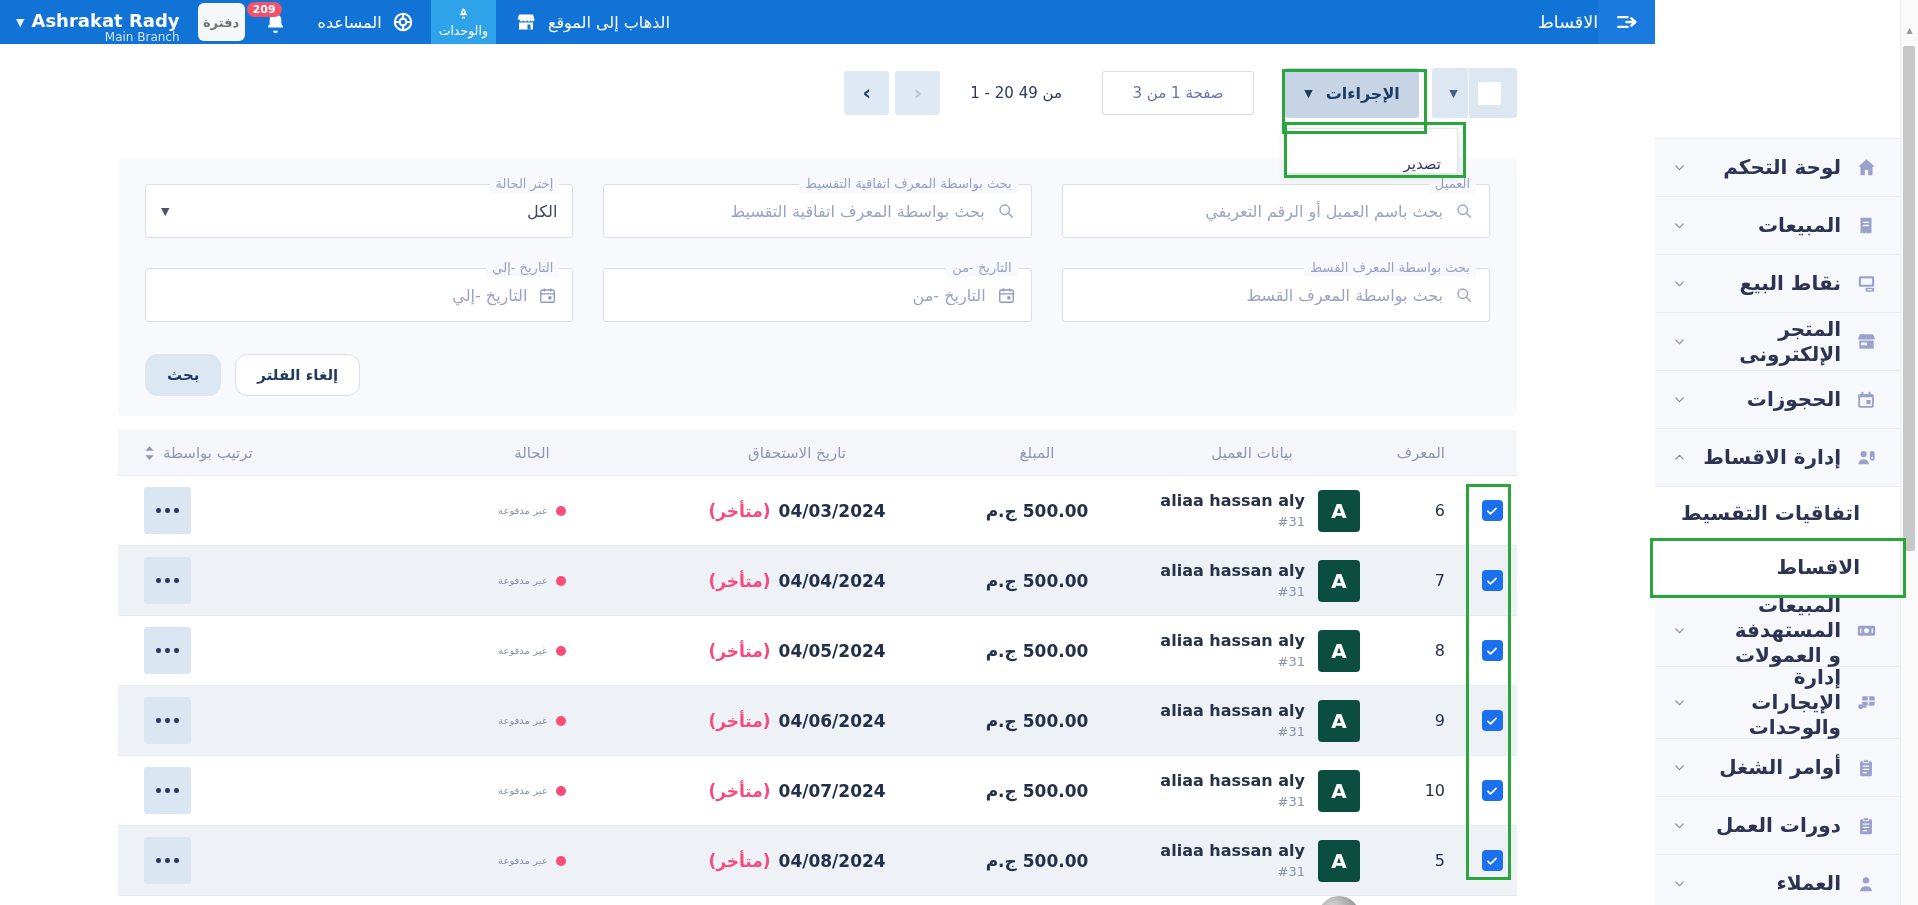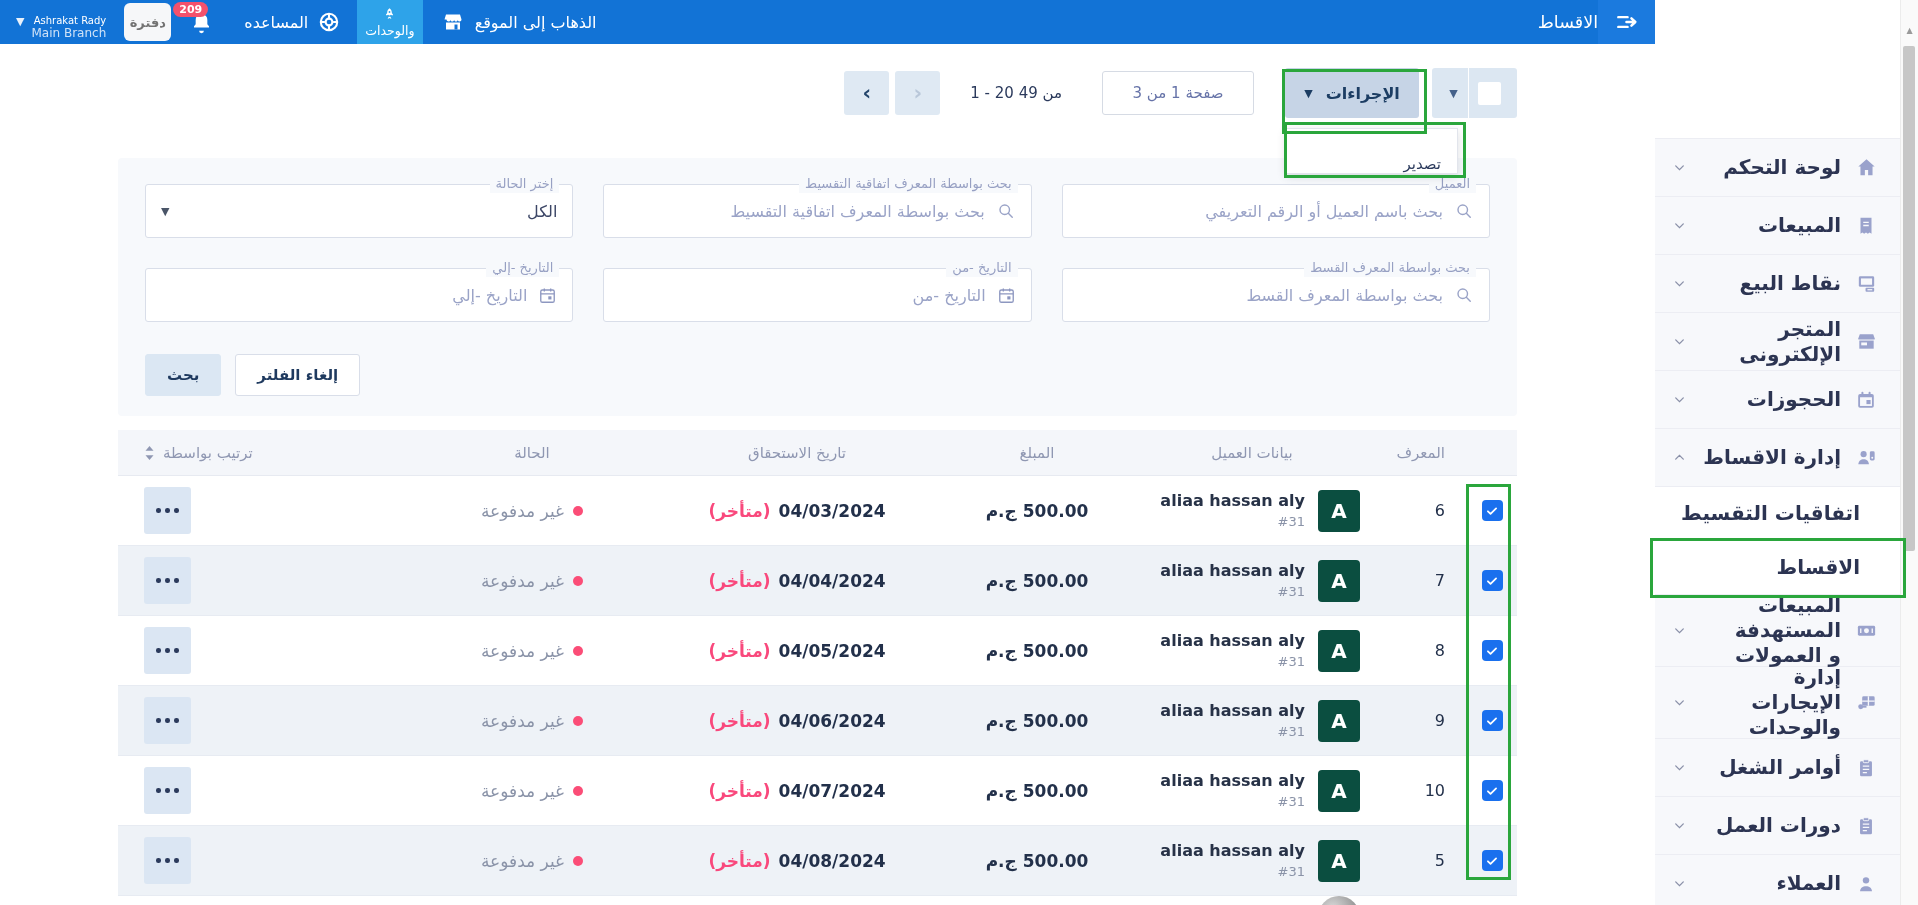--- a/index.html
+++ b/index.html
@@ -6,21 +6,21 @@
   *{box-sizing:border-box;}
   .app{position:relative;width:1918px;height:905px;background:#fff;overflow:hidden;
        font-family:"DejaVu Sans","Liberation Sans",sans-serif;}
 
   
   .topbar{position:absolute;left:0;top:0;width:1655px;height:44px;background:#1273d6;
           display:flex;align-items:center;color:#fff;}
   .tb-user{display:flex;align-items:center;gap:7px;padding:0 10px 0 16px;cursor:pointer;}
   .tb-caret{font-size:11px;color:#e8f1fb;}
   .tb-user-names{display:flex;flex-direction:column;align-items:flex-end;line-height:1.15;}
-  .tb-user-name{font-size:10px;font-weight:400;margin-top:12px;}
+  .tb-user-name{font-size:18px;font-weight:700;margin-top:12px;}
   .tb-user-branch{font-size:12px;color:#cfe2f7;}
   .tb-logo{width:47px;height:38px;background:#f6f7f9;border-radius:6px;margin:0 8px;
            display:flex;align-items:center;justify-content:center;color:#737373;
            font-size:13px;font-weight:700;cursor:pointer;}
   .tb-bell{position:relative;margin:0 14px 0 10px;cursor:pointer;display:flex;align-items:center;}
   .tb-badge{position:absolute;top:-8px;left:-16px;background:#f4516c;color:#fff;font-size:11px;
             font-weight:700;padding:1px 6px;border-radius:10px;}
   .tb-help{display:flex;align-items:center;gap:9px;margin:0 16px;font-size:16px;cursor:pointer;}
   .tb-trial{height:44px;min-width:62px;background:#2ea3e9;display:flex;flex-direction:column;
             align-items:center;justify-content:center;font-size:12.5px;gap:1px;cursor:pointer;padding:0 8px;}
@@ -82,38 +82,38 @@
   .f-row{display:flex;gap:30px;}
   .f-row + .f-row{margin-top:30px;}
   .field{position:relative;flex:1;height:54px;background:#fff;border:1px solid #d9dee9;border-radius:3px;
          display:flex;align-items:center;gap:11px;padding:0 15px;cursor:text;}
   .f-legend{position:absolute;top:-10px;right:13px;background:#f7f9fc;padding:0 6px;font-size:13px;
             color:#97a0c3;line-height:1.4;}
   .ph{color:#9aa3c7;font-size:16px;}
   .sel-val{color:#3c4666;font-size:16px;}
   .sel-caret{margin-right:auto;color:#4a5568;font-size:11px;}
   .f-buttons{margin-top:32px;display:flex;justify-content:flex-end;gap:14px;}
-  .btn{height:42px;padding:0 21px;border-radius:3px;font-size:15px;font-weight:600;color:#1f3a5f;
+  .btn{height:42px;padding:0 21px;border-radius:12px;font-size:15px;font-weight:600;color:#1f3a5f;
        display:flex;align-items:center;cursor:pointer;font-family:inherit;}
   .btn-clear{background:#fff;border:1px solid #d9dee9;}
   .btn-search{background:#dbe7f3;border:1px solid #dbe7f3;}
 
   
   .table{position:absolute;top:386px;right:138px;left:118px;}
   .thead{height:46px;background:#f4f6fa;display:flex;align-items:center;color:#8f97b2;
          font-size:15px;border-bottom:1px solid #e7eaf1;}
   .trow{height:70px;display:flex;align-items:center;border-bottom:1px solid #e7ebf2;background:#fff;}
   .tbody .trow:nth-child(even){background:#eef2f7;}
   .c-check{width:50px;display:flex;justify-content:center;}
   .c-id{width:95px;text-align:right;padding-right:22px;color:#22304a;font-size:16px;}
   .c-cust{width:240px;display:flex;align-items:center;gap:13px;padding-right:12px;}
   .c-amount{width:190px;text-align:center;font-weight:700;color:#22304a;font-size:17px;}
   .c-due{width:290px;display:flex;justify-content:center;gap:8px;font-weight:700;font-size:17px;}
   .c-status{width:240px;display:flex;justify-content:center;align-items:center;gap:9px;
-            color:#8a93a8;font-size:17px;}
+            color:#8a93a8;font-size:10px;}
   .c-sort{flex:1;display:flex;justify-content:flex-end;align-items:center;padding-left:26px;gap:8px;}
   .h-id{width:95px;padding-right:22px;}
   .h-cust{width:240px;text-align:center;}
   .h-amount{width:190px;text-align:center;}
   .h-due{width:290px;text-align:center;}
   .h-status{width:240px;text-align:center;}
   .cbx{width:21px;height:21px;background:#1a70ee;border-radius:4px;display:flex;align-items:center;
        justify-content:center;cursor:pointer;}
   .avatar{width:42px;height:42px;background:#0b4e40;border-radius:4px;color:#fff;font-size:20px;
           font-weight:700;display:flex;align-items:center;justify-content:center;flex:0 0 42px;}

